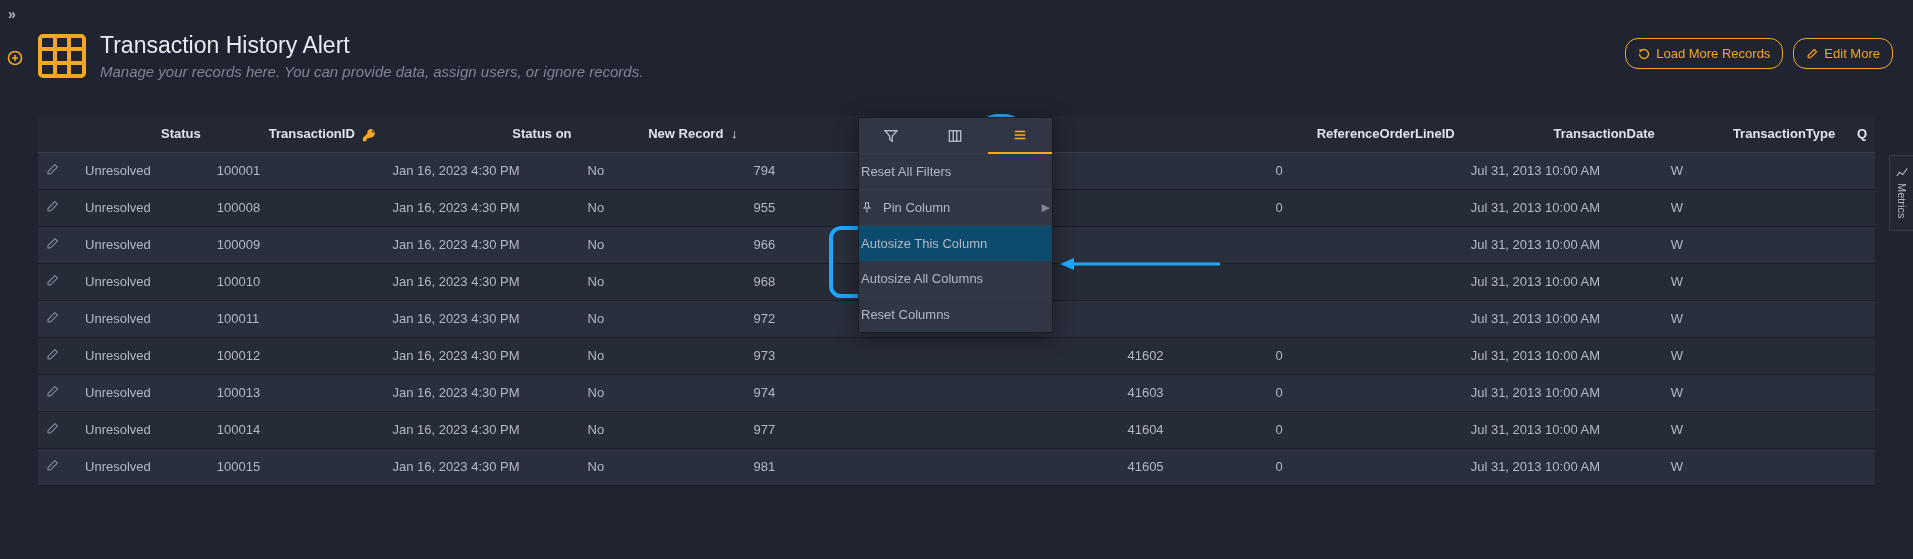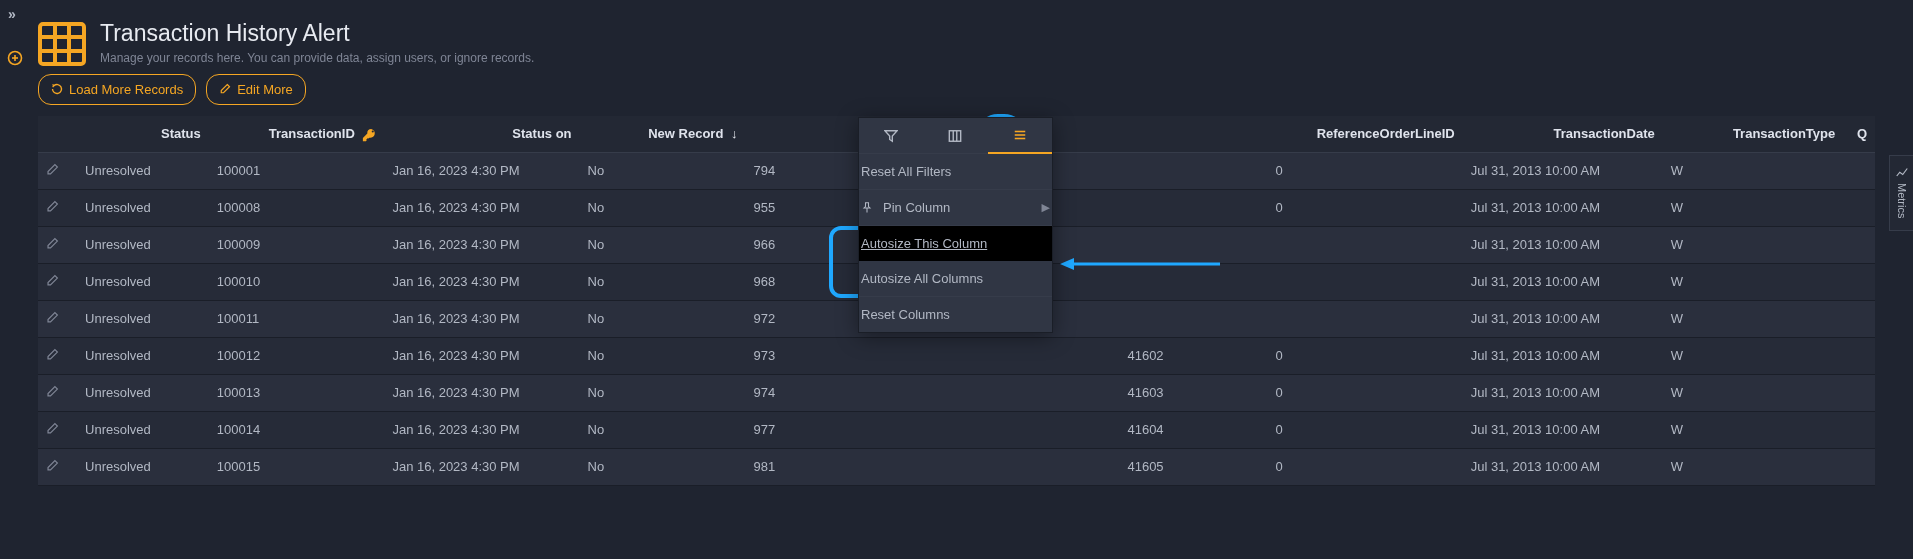--- a/index.html
+++ b/index.html
@@ -16,25 +16,25 @@
   *{box-sizing:border-box;}
   html,body{margin:0;padding:0;background:var(--bg);color:var(--text);font-family:Arial,Helvetica,sans-serif;font-size:14px;width:1913px;height:559px;overflow:hidden;}
   .app{position:relative;width:1913px;height:559px;background:var(--bg);}
 
   
   .left-strip{position:absolute;left:0;top:0;width:28px;height:100%;}
   .chev-btn{color:var(--text);position:absolute;top:6px;left:8px;font-size:14px;font-weight:bold;cursor:pointer;}
   .plus-btn{color:var(--accent);position:absolute;top:50px;left:7px;width:16px;height:16px;cursor:pointer;}
 
   
-  .header{position:absolute;left:38px;top:32px;right:20px;height:60px;display:flex;align-items:flex-start;justify-content:center;flex-direction:column;}
+  .header{position:absolute;left:38px;top:32px;right:20px;height:60px;display:flex;align-items:flex-start;justify-content:space-between;}
   .title-wrap{display:flex;align-items:flex-start;gap:14px;}
   .grid-icon{width:48px;height:48px;}
   .title-text h1{margin:0;color:#e7eaf0;font-size:23px;font-weight:400;}
-  .title-text p{margin:4px 10px 0 0;color:var(--text-dim);font-size:12px;}
+  .title-text p{margin:4px 10px 0 0;color:var(--text-dim);font-size:15px;font-style:italic;}
   .header-actions{display:flex;gap:10px;margin-top:6px;}
   .btn{border:1px solid var(--accent);color:var(--accent);background:transparent;padding:7px 12px;font-size:13px;border-radius:13px;cursor:pointer;display:flex;align-items:center;gap:6px;}
   .btn svg{width:12px;height:12px;}
 
   
   .table-wrap{position:absolute;left:38px;top:116px;right:38px;bottom:0;overflow:hidden;}
   table{border-collapse:collapse;width:100%;table-layout:fixed;}
   thead th{background:var(--panel2);color:#dfe3ec;font-weight:600;font-size:13px;text-align:right;padding:10px 8px;border-bottom:1px solid var(--border);white-space:nowrap;overflow:hidden;}
   tbody td{padding:10px 8px;font-size:13px;color:var(--text);white-space:nowrap;overflow:hidden;border-bottom:1px solid rgba(0,0,0,0.15);}
   tbody tr:nth-child(odd){background:var(--panel);}
@@ -53,21 +53,21 @@
   .pencil-cell{color:var(--text-dim);cursor:pointer;}
   .key-icon{color:var(--accent);margin-left:4px;vertical-align:middle;}
   .sort-icon{color:#e7eaf0;margin-left:4px;font-weight:bold;}
 
   
   .col-menu{position:absolute;left:858px;top:117px;width:195px;background:#303644;border:1px solid #1a1e27;box-shadow:0 4px 20px rgba(0,0,0,.4);z-index:50;font-size:13px;color:var(--text);}
   .col-menu-tabs{display:flex;height:36px;border-bottom:1px solid var(--border);}
   .col-menu-tab{flex:1;display:flex;align-items:center;justify-content:center;cursor:pointer;}
   .col-menu-tab.active{border-bottom:2px solid var(--accent);margin-bottom:-1px;}
   .col-menu-item{padding:10px 2px;cursor:pointer;display:flex;align-items:center;gap:10px;position:relative;}
-  .col-menu-item.hover{background:#000000;text-decoration:underline;}
+  .col-menu-item.hover{background:#0c4a6e;}
   .col-menu-sep{height:1px;background:var(--border);margin:0;}
   .chev-right{margin-left:auto;color:var(--text-dim);font-size:11px;}
   .pin-ic{width:12px;height:12px;}
 
   
   .ann-arrow{position:absolute;left:1060px;top:254px;pointer-events:none;}
   .ann-circle-menu{position:absolute;left:978px;top:114px;width:46px;height:42px;border:4px solid var(--blue);border-radius:20px/18px;pointer-events:none;}
   .ann-rect{position:absolute;left:829px;top:226px;width:222px;height:72px;border:4px solid var(--blue);border-radius:12px;pointer-events:none;}
 
   

